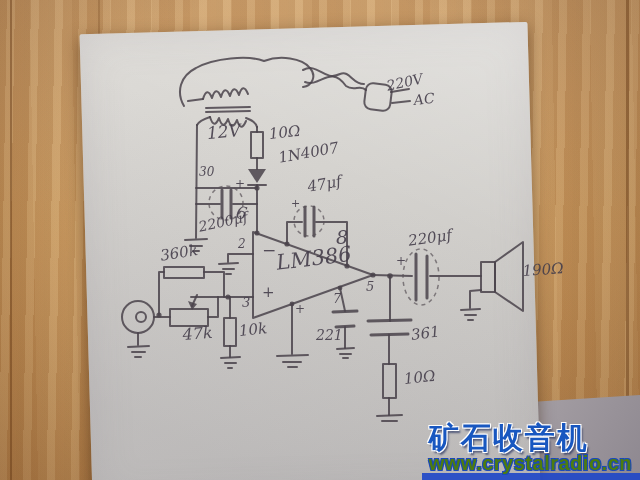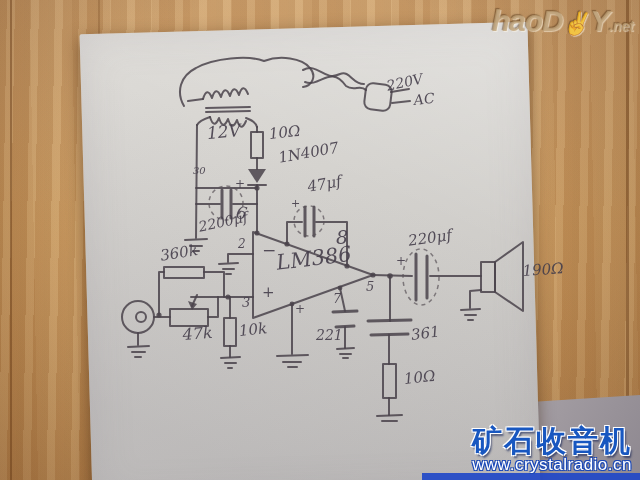--- a/index.html
+++ b/index.html
@@ -35,24 +35,24 @@
   
   .slabel{position:absolute;font-family:"DejaVu Serif",serif;font-style:italic;
     color:#453e4b;white-space:nowrap;transform-origin:left top;opacity:.9;}
   
   .wm-top{position:absolute;right:6px;top:6px;font-weight:bold;font-style:italic;
     font-family:"Liberation Sans",sans-serif;color:rgba(190,160,118,0.75);
     text-shadow:1px 1px 1px rgba(255,250,235,0.55), -1px -1px 1px rgba(85,55,25,0.5);
     letter-spacing:-1px;font-size:30px;line-height:30px;}
   .wm-top .hand{font-size:22px;letter-spacing:0;}
   .wm-top .net{font-size:14px;letter-spacing:0;}
-  .wm-bottom{position:absolute;right:8px;bottom:6px;text-align:right;line-height:1.05;}
+  .wm-bottom{position:absolute;right:8px;bottom:6px;line-height:1.05;}
   .wm-site{font-size:30px;font-weight:bold;color:#1857c0;letter-spacing:2px;
     text-shadow:-1px -1px 0 #fff,1px -1px 0 #fff,-1px 1px 0 #fff,1px 1px 0 #fff,2px 3px 2px rgba(10,25,80,0.6);}
-  .wm-url{font-size:17px;font-weight:normal;color:#ffffff;letter-spacing:.5px;
+  .wm-url{font-size:20px;font-weight:bold;color:#4d7c0f;letter-spacing:.5px;
     text-shadow:-1px -1px 0 #1b49b8,1px -1px 0 #1b49b8,-1px 1px 0 #1b49b8,1px 1px 0 #1b49b8;}
   .wm-bar{position:absolute;right:0;bottom:0;width:218px;height:7px;background:#1e46c8;opacity:.9;}
 </style>
 </head>
 <body>
 
 <div class="scene">
   <div class="wood"></div>
   <div class="seam s1"></div>
   <div class="seam s2"></div>
@@ -222,21 +222,21 @@
         <circle cx="340" cy="288" r="2.4"></circle>
     </g>
   </svg>
 
   <div id="label-layer">
       <span class="slabel" style="left: 385px; top: 78px; font-size: 14px; transform: rotate(-12deg);">220V</span>
       <span class="slabel" style="left: 413px; top: 92px; font-size: 14px; transform: rotate(-6deg);">AC</span>
       <span class="slabel" style="left: 206px; top: 123px; font-size: 17px; transform: rotate(-5deg);">12V</span>
       <span class="slabel" style="left: 268px; top: 125px; font-size: 15px; transform: rotate(-6deg);">10Ω</span>
       <span class="slabel" style="left: 277px; top: 149px; font-size: 15px; transform: rotate(-10deg);">1N4007</span>
-      <span class="slabel" style="left: 193px; top: 165px; font-size: 10px; transform: rotate(0deg);">30</span>
+      <span class="slabel" style="left: 199px; top: 165px; font-size: 12px; transform: rotate(0deg);">30</span>
       <span class="slabel" style="left: 235px; top: 177px; font-size: 12px; transform: rotate(0deg);">+</span>
       <span class="slabel" style="left: 197px; top: 219px; font-size: 14px; transform: rotate(-12deg);">2200μf</span>
       <span class="slabel" style="left: 238px; top: 202px; font-size: 17px; transform: rotate(10deg);">6</span>
       <span class="slabel" style="left: 306px; top: 178px; font-size: 15px; transform: rotate(-10deg);">47μf</span>
       <span class="slabel" style="left: 291px; top: 197px; font-size: 11px; transform: rotate(0deg);">+</span>
       <span class="slabel" style="left: 336px; top: 226px; font-size: 19px; transform: rotate(0deg);">8</span>
       <span class="slabel" style="left: 238px; top: 237px; font-size: 12px; transform: rotate(0deg);">2</span>
       <span class="slabel" style="left: 262px; top: 240px; font-size: 17px; transform: rotate(0deg);">−</span>
       <span class="slabel" style="left: 275px; top: 251px; font-size: 21px; transform: rotate(-7deg);">LM386</span>
       <span class="slabel" style="left: 262px; top: 283px; font-size: 15px; transform: rotate(0deg);">+</span>
@@ -248,20 +248,19 @@
       <span class="slabel" style="left: 407px; top: 232px; font-size: 15px; transform: rotate(-8deg);">220μf</span>
       <span class="slabel" style="left: 522px; top: 262px; font-size: 15px; transform: rotate(-4deg);">190Ω</span>
       <span class="slabel" style="left: 316px; top: 327px; font-size: 14px; transform: rotate(0deg);">221</span>
       <span class="slabel" style="left: 410px; top: 326px; font-size: 15px; transform: rotate(-7deg);">361</span>
       <span class="slabel" style="left: 403px; top: 370px; font-size: 15px; transform: rotate(-6deg);">10Ω</span>
       <span class="slabel" style="left: 238px; top: 322px; font-size: 15px; transform: rotate(-6deg);">10k</span>
       <span class="slabel" style="left: 182px; top: 325px; font-size: 16px; transform: rotate(-4deg);">47k</span>
       <span class="slabel" style="left: 159px; top: 247px; font-size: 15px; transform: rotate(-9deg);">360k</span>
     </div>
 
-  <div class="wm-top"><span>haoD</span><span class="hand">✌</span><span>Y</span><span class="net">.net</span></div>
 
   <div class="wm-bar"></div>
   <div class="wm-bottom">
     <div class="wm-site">矿石收音机</div>
     <div class="wm-url">www.crystalradio.cn</div>
   </div>
 </div>
 
 </body></html>

